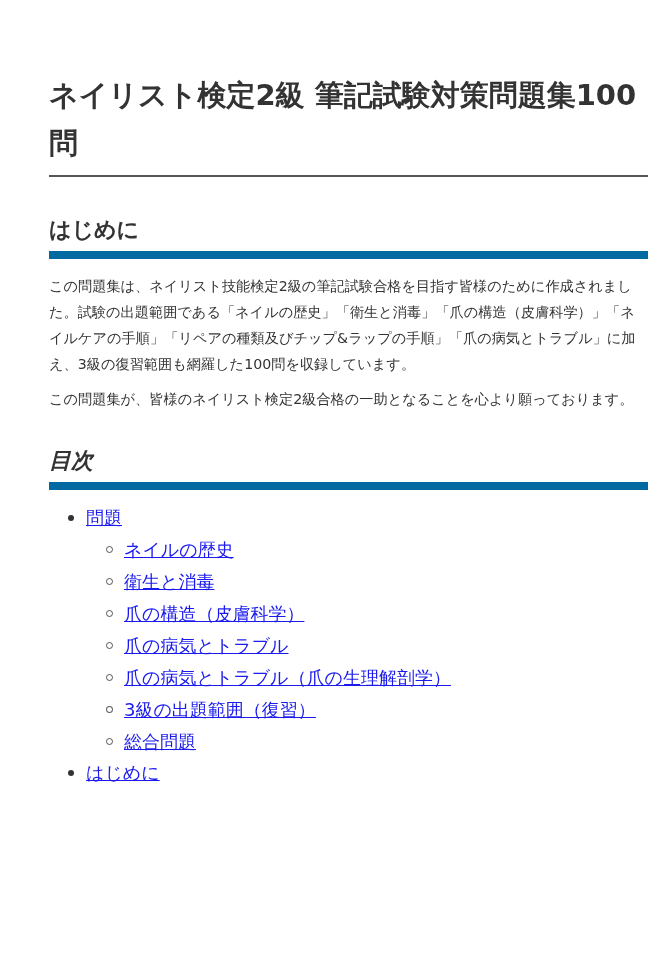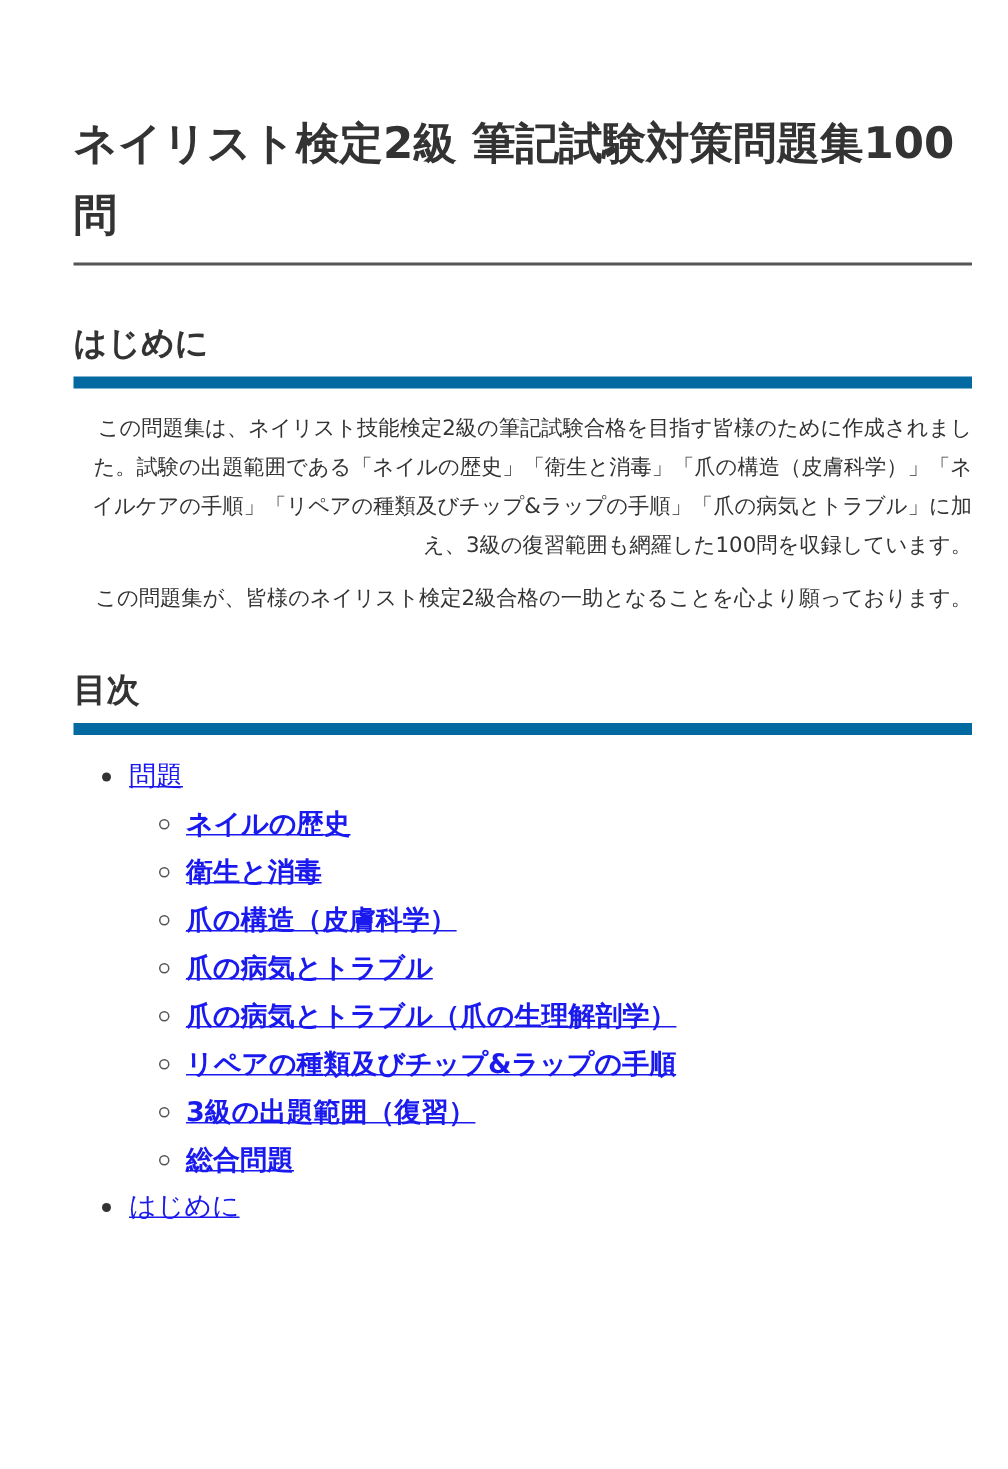--- a/index.html
+++ b/index.html
@@ -33,29 +33,28 @@
     h2 {
       margin: 0;
       font-size: 22px;
       line-height: 30px;
       font-weight: bold;
       color: #333333;
       padding-bottom: 6px;
       border-bottom: 8px solid #0369a1;
     }
     .h2-intro { margin-top: 38px; }
-    .h2-toc { margin-top: 34px; }
+    .h2-toc { margin-top: 34px; font-style: italic; }
     p {
       margin: 0;
       font-size: 14.2px;
       line-height: 26px;
       color: #333333;
       white-space: normal;
       word-break: break-all;
-      text-align: right;
     }
     .p1 { margin-top: 14px; }
     .p2, .p3 { margin-top: 9px; }
     ul.toc {
       list-style: none;
       margin: 16px 0 0 0;
       padding: 0;
     }
     ul.toc > li {
       position: relative;
@@ -70,21 +69,20 @@
       top: 9px;
       width: 6px;
       height: 6px;
       border-radius: 50%;
       background: #333333;
     }
     ul.sub {
       list-style: none;
       margin: 0;
       padding: 0;
-      font-weight: bold;
     }
     ul.sub > li {
       position: relative;
       padding-left: 38px;
       line-height: 24px;
       margin-top: 7px;
     }
     .bullet-circle {
       position: absolute;
       left: 20px;
@@ -134,21 +132,20 @@
         <li>
           <span class="bullet-circle"></span>
           <a href="#" class="toc-link">爪の病気とトラブル</a>
         </li>
         <li>
           <span class="bullet-circle"></span>
           <a href="#" class="toc-link">爪の病気とトラブル（爪の生理解剖学）</a>
         </li>
         <li>
           <span class="bullet-circle"></span>
-          <a href="#" class="toc-link">リペアの種類及びチップ&amp;ラップの手順</a>
         </li>
         <li>
           <span class="bullet-circle"></span>
           <a href="#" class="toc-link">3級の出題範囲（復習）</a>
         </li>
         <li>
           <span class="bullet-circle"></span>
           <a href="#" class="toc-link">総合問題</a>
         </li>
       </ul>

